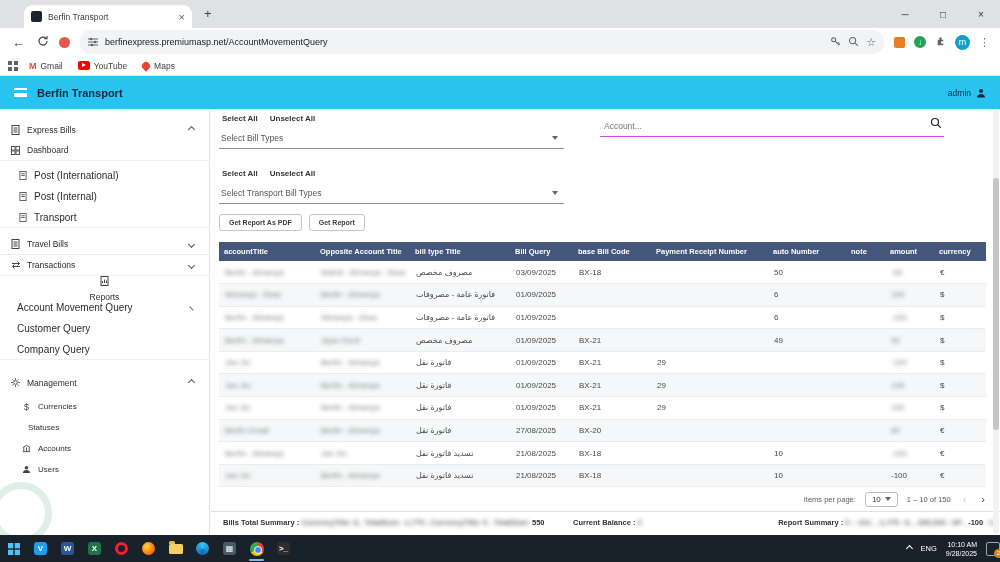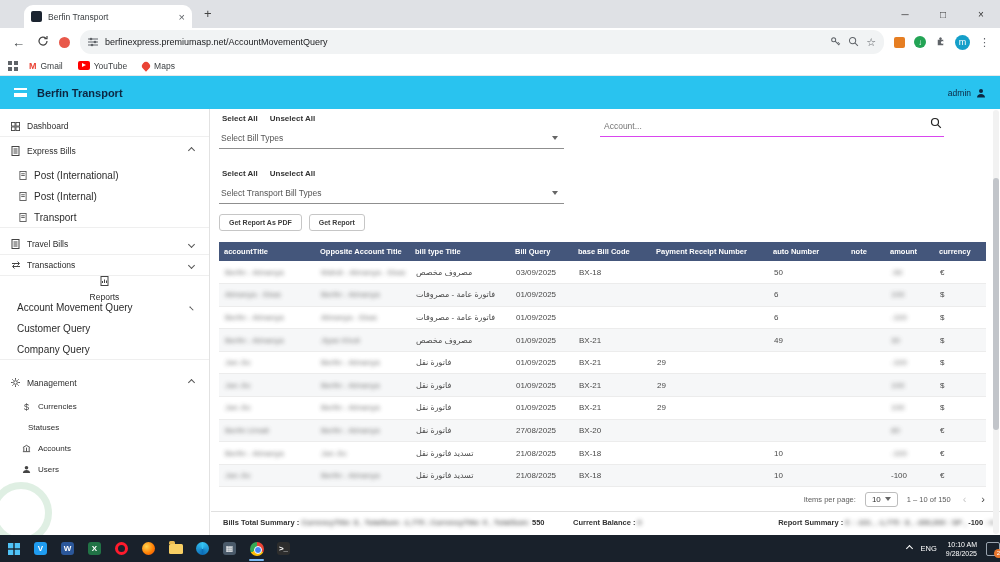--- a/index.html
+++ b/index.html
@@ -223,40 +223,40 @@
   <span class="appbar-right">
     <span>admin</span>
     <svg width="10" height="10" viewBox="0 0 10 10">
         <circle cx="5" cy="3" r="2" fill="#0c2742"></circle>
         <path d="M1 9.5c0-2.3 1.8-3.6 4-3.6s4 1.3 4 3.6" fill="#0c2742"></path>
       </svg>
   </span>
 </div>
 
 <div class="sidebar">
+  <div class="side-item" style="margin-top:3px;">
+    <span class="ic">
+        <svg width="9" height="10" viewBox="0 0 9 10">
+          <rect x="1" y="0.5" width="7" height="9" fill="none" stroke="#444"></rect>
+          <path d="M2.5 3h4M2.5 5h4M2.5 7h4" stroke="#444"></path>
+        </svg>
+      </span>
+    <span>Express Bills</span>
+    <span class="chev up"></span>
+  </div>
   <div class="side-item sep">
     <span class="ic">
         <svg width="9" height="9" viewBox="0 0 10 10">
           <rect x="0.5" y="0.5" width="4" height="4" stroke="#444" fill="none"></rect>
           <rect x="5.5" y="0.5" width="4" height="4" stroke="#444" fill="none"></rect>
           <rect x="0.5" y="5.5" width="4" height="4" stroke="#444" fill="none"></rect>
           <rect x="5.5" y="5.5" width="4" height="4" stroke="#444" fill="none"></rect>
         </svg>
       </span>
     <span>Dashboard</span>
-  </div>
-  <div class="side-item" style="margin-top:3px;">
-    <span class="ic">
-        <svg width="9" height="10" viewBox="0 0 9 10">
-          <rect x="1" y="0.5" width="7" height="9" fill="none" stroke="#444"></rect>
-          <path d="M2.5 3h4M2.5 5h4M2.5 7h4" stroke="#444"></path>
-        </svg>
-      </span>
-    <span>Express Bills</span>
-    <span class="chev up"></span>
   </div>
   <div class="side-item sub" style="margin-top:4px;">
     <span class="ic">
         <svg width="8" height="9" viewBox="0 0 9 10">
           <rect x="1" y="0.5" width="7" height="9" fill="none" stroke="#555"></rect>
           <path d="M2.5 3h4M2.5 5h4" stroke="#555"></path>
         </svg>
       </span>
     <span>Post (International)</span>
   </div>

